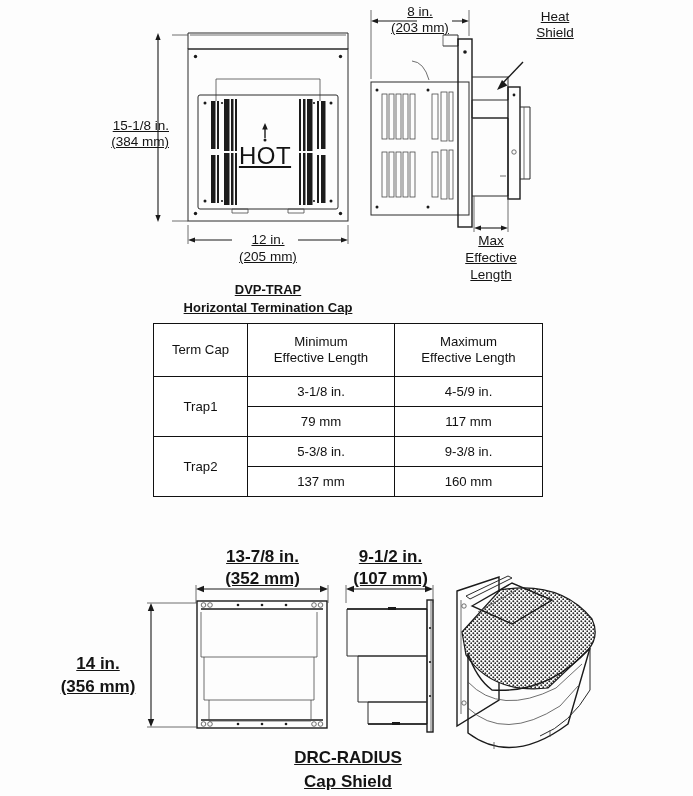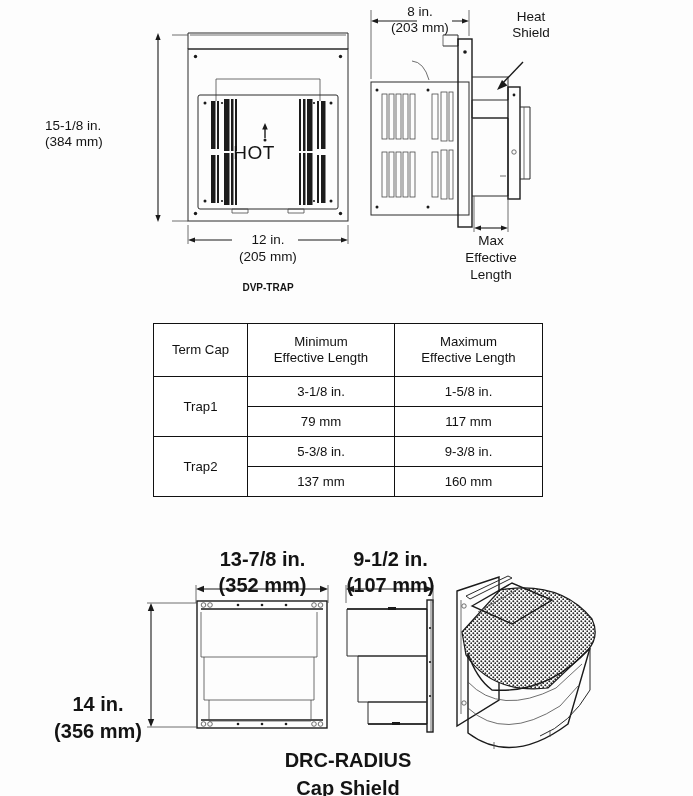--- a/index.html
+++ b/index.html
@@ -23,24 +23,25 @@
     width: 693px;
     height: 796px;
   }
   .lbl {
     position: absolute;
     font-family: "Liberation Sans", sans-serif;
     color: #141414;
     white-space: nowrap;
     line-height: 1.18;
     text-align: center;
+    text-decoration: underline;
   }
   .lbl.reg   { font-size: 13.5px; font-weight: 400; }
-  .lbl.bigbold { font-size: 20px; font-weight: 700; }
-  .lbl.cap   { font-size: 10px; font-weight: 700; }
+  .lbl.bigbold { font-size: 17px; font-weight: 700; }
+  .lbl.cap   { font-size: 13px; font-weight: 700; }
 
   
   #spec-table {
     position: absolute;
     left: 153px;
     top: 323px;
     width: 386px;
     border-collapse: collapse;
     background: #a21caf;
     table-layout: fixed;
@@ -335,75 +336,76 @@
 
     <path class="lnthin" d="M468 682 Q 500 716 556 688 L582 664"></path>
     <path class="lnthin" d="M468 708 Q 504 742 560 706 L578 686"></path>
 
     <path class="ln" d="M590 648 L590 690 Q 570 724 540 736"></path>
     <path class="lnthin" d="M494 742 L494 749"></path>
     <path class="lnthin" d="M550 730 L550 737"></path>
   </g>
 </svg>
 
-<div class="lbl reg" style="left:45px; top:118px; width:92px; text-align:left;">
+<div class="lbl reg" style="left:77px; top:118px; width:92px; text-align:right;">
   <span>15-1/8 in.</span><br>
   <span>(384 mm)</span>
 </div>
 
 <div class="lbl reg" style="left:236px; top:232px; width:64px;">
   <span>12 in.</span>
 </div>
 <div class="lbl reg" style="left:222px; top:249px; width:92px;">
   <span>(205 mm)</span>
 </div>
 
-<div class="lbl" style="left:224px; top:142px; width:60px; font-size:19px; font-weight:400; letter-spacing:.5px;">
+<div class="lbl" style="left:235px; top:142px; width:60px; font-size:24px; font-weight:400; letter-spacing:.5px;">
   <span>HOT</span>
 </div>
 
 <div class="lbl reg" style="left:380px; top:4px; width:80px;">
   <span>8 in.</span><br>
   <span>(203 mm)</span>
 </div>
 
-<div class="lbl reg" style="left:486px; top:9px; width:90px;">
+<div class="lbl reg" style="left:510px; top:9px; width:90px;">
   <span>Heat</span><br>
   <span>Shield</span>
 </div>
 
 <div class="lbl reg" style="left:446px; top:233px; width:90px; line-height:1.25;">
   <span>Max</span><br>
   <span>Effective</span><br>
   <span>Length</span>
 </div>
 
 <div class="lbl cap" style="left:168px; top:281px; width:200px; line-height:1.35;">
   <span>DVP-TRAP</span><br>
+  <span>Horizontal Termination Cap</span>
 </div>
 
 <table id="spec-table">
   <thead>
     <tr>
       <th class="col-term">Term Cap</th>
       <th class="col-min">
         <span>Minimum</span><br>
         <span>Effective Length</span>
       </th>
       <th class="col-max">
         <span>Maximum</span><br>
         <span>Effective Length</span>
       </th>
     </tr>
   </thead>
   <tbody>
     <tr>
       <td rowspan="2">Trap1</td>
       <td>3-1/8 in.</td>
-      <td>1-5/8 in.</td>
+      <td>4-5/9 in.</td>
     </tr>
     <tr>
       <td>79 mm</td>
       <td>117 mm</td>
     </tr>
     <tr>
       <td rowspan="2">Trap2</td>
       <td>5-3/8 in.</td>
       <td>9-3/8 in.</td>
     </tr>
@@ -417,21 +419,21 @@
 <div class="lbl bigbold" style="left:205px; top:546px; width:115px; line-height:1.3;">
   <span>13-7/8 in.</span><br>
   <span>(352 mm)</span>
 </div>
 
 <div class="lbl bigbold" style="left:338px; top:546px; width:105px; line-height:1.3;">
   <span>9-1/2 in.</span><br>
   <span>(107 mm)</span>
 </div>
 
-<div class="lbl bigbold" style="left:50px; top:691px; width:96px; text-align:center; line-height:1.35;">
+<div class="lbl bigbold" style="left:50px; top:653px; width:96px; text-align:center; line-height:1.35;">
   <span>14 in.</span><br>
   <span>(356 mm)</span>
 </div>
 
 <div class="lbl bigbold" style="left:253px; top:746px; width:190px; line-height:1.4;">
   <span>DRC-RADIUS</span><br>
   <span>Cap Shield</span>
 </div>
 
 </body></html>

